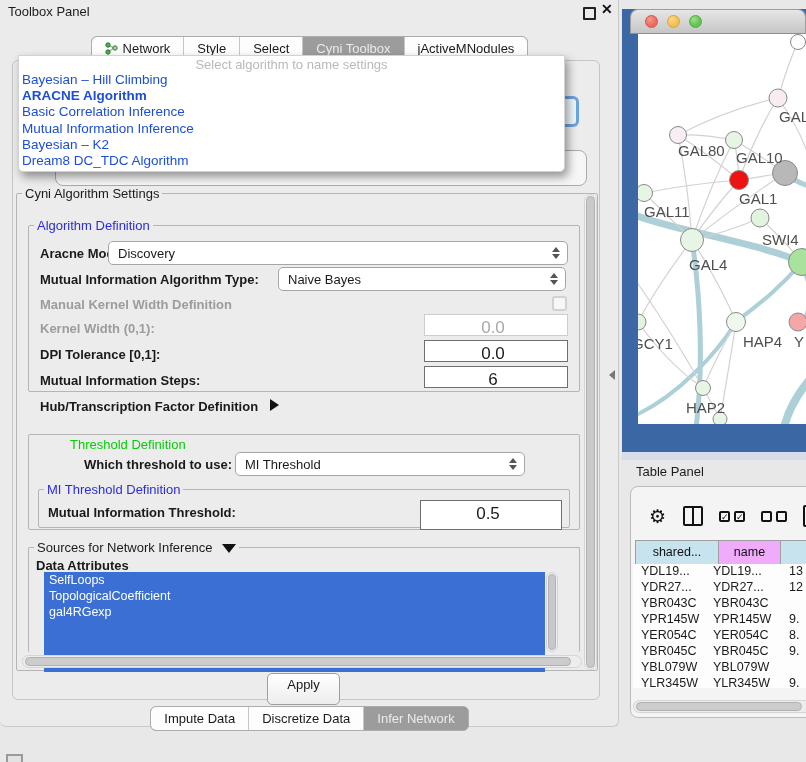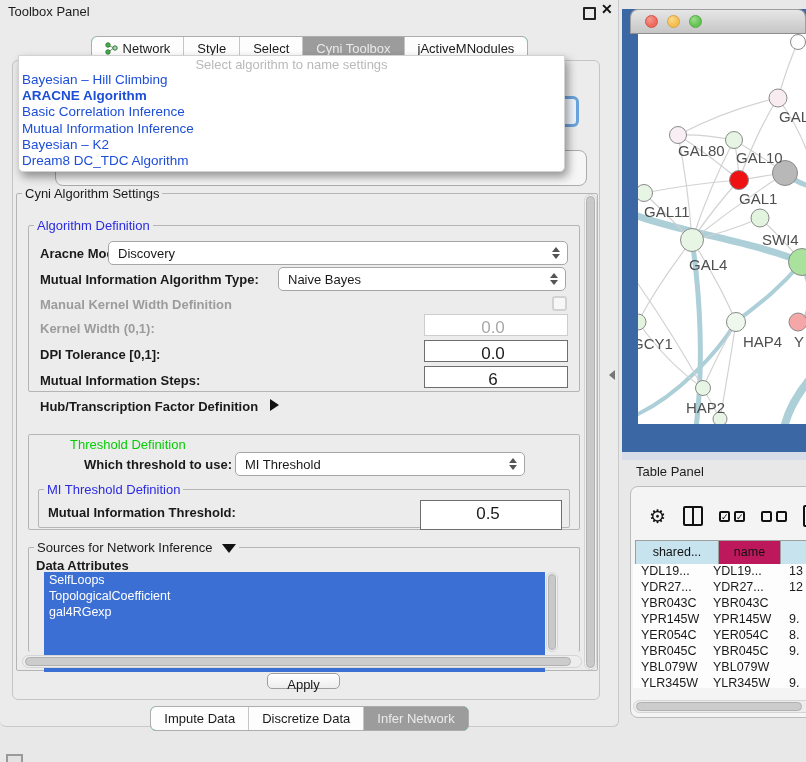--- a/index.html
+++ b/index.html
@@ -70,21 +70,21 @@
 
   
   .vsb{background:#f0f0f0;border:1px solid #d5d5d5;border-radius:7px;box-sizing:border-box;}
   .vsb .thumb{position:absolute;left:1px;right:1px;top:1px;bottom:1px;background:#c9c9c9;border:1px solid #b2b2b2;border-radius:6px;}
   .hsb{background:#ededed;border:1px solid #d5d5d5;border-radius:7px;box-sizing:border-box;}
   .hsb .thumb{position:absolute;top:1px;bottom:1px;left:2px;right:10px;background:#cccccc;border:1px solid #b0b0b0;border-radius:6px;}
 
   #src-list{background:#3b6fd3;overflow:hidden;}
   .src-item{color:#fff;font-size:12.5px;line-height:16px;padding-left:5px;white-space:nowrap;}
 
-  #apply-btn{left:267px;top:673px;width:73px;height:16px;background:linear-gradient(#ffffff,#ededed);
+  #apply-btn{left:267px;top:673px;width:73px;height:32px;background:linear-gradient(#ffffff,#ededed);
              border:1px solid #9f9f9f;border-radius:5px;font-size:13px;text-align:center;line-height:22px;box-sizing:border-box;}
 
   #pane-arrow{left:609px;top:370px;width:0;height:0;border-top:5px solid transparent;
               border-bottom:5px solid transparent;border-right:6px solid #777;}
 
   #mini-icon{left:6px;top:754px;width:17px;height:14px;border:2px solid #9a9a9a;background:#e2e2e2;box-sizing:border-box;}
 
   
   #desktop{left:622px;top:9px;width:184px;height:443px;background:#3b68a5;}
   #desktop-strip{left:622px;top:452px;width:184px;height:8px;background:#d7dde8;}
@@ -362,21 +362,21 @@
           <span class="cb">✓</span>
           <span class="cb">✓</span>
         </span>
       <span class="cbpair">
           <span class="cb"></span>
           <span class="cb"></span>
         </span>
       <span id="doc-ic"></span>
     </div>
     <div class="thead" style="left:4px;width:84px;background:#c6e3ee;">shared...</div>
-    <div class="thead" style="left:87px;width:63px;background:#be185d;">name</div>
+    <div class="thead" style="left:87px;width:63px;background:#f0abfc;">name</div>
     <div class="thead" style="left:149px;width:56px;background:#c6e3ee;"></div>
     <div class="trows" id="tp-rows">
         <div class="trow">
           <span class="c1">YDL19...</span>
           <span class="c2">YDL19...</span>
           <span class="c3">13</span>
         </div>
         <div class="trow">
           <span class="c1">YDR27...</span>
           <span class="c2">YDR27...</span>

